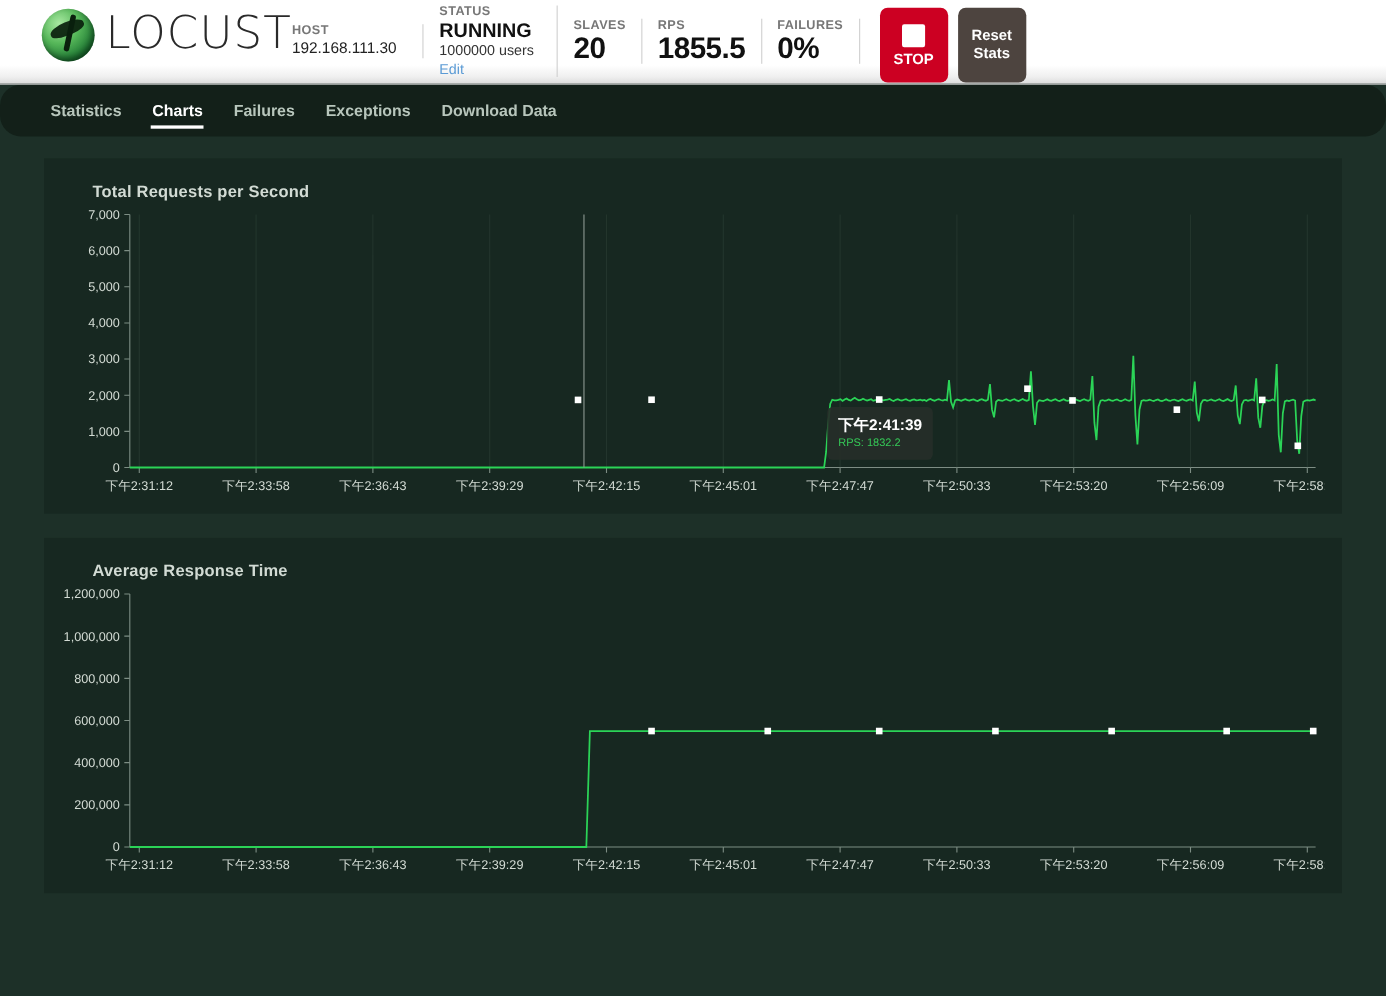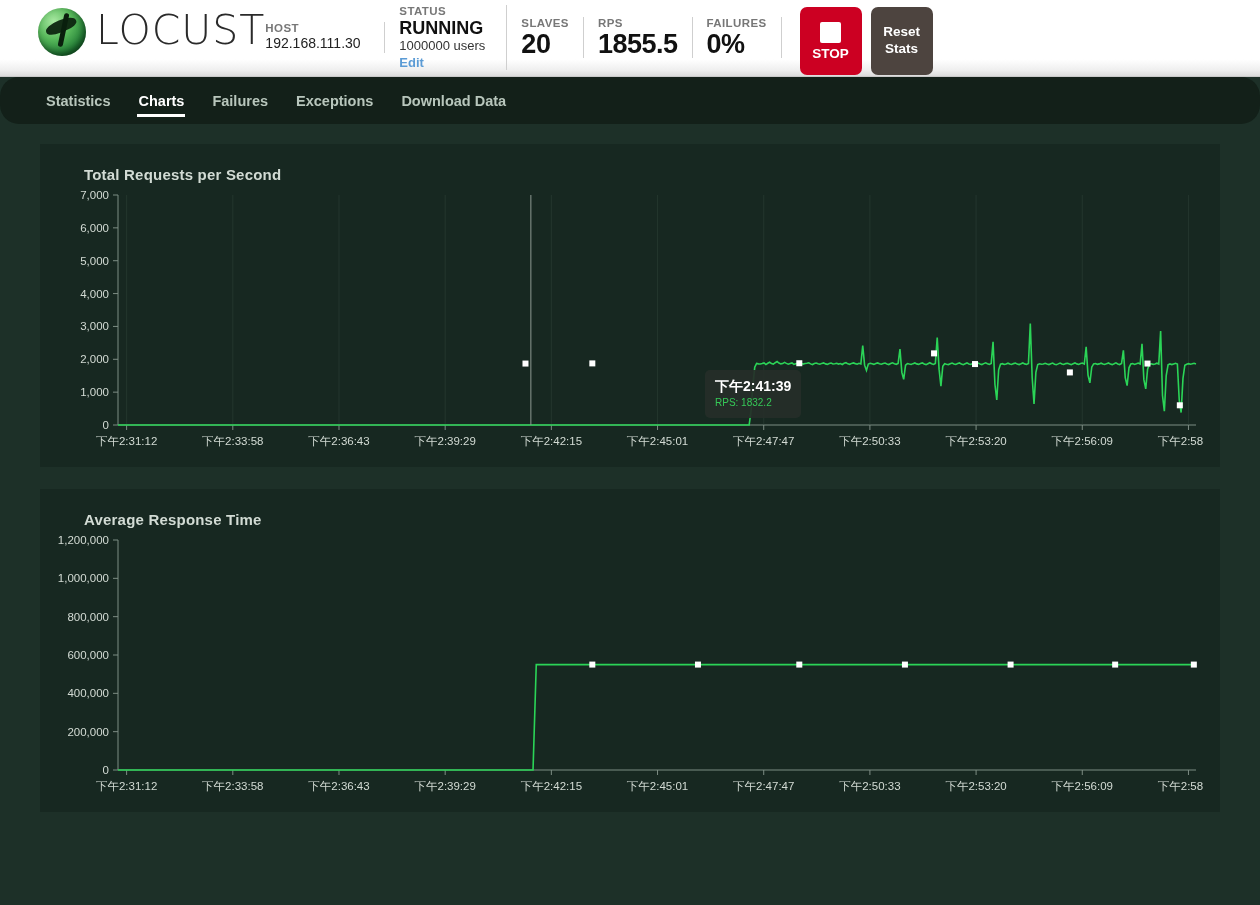--- a/index.html
+++ b/index.html
@@ -58,21 +58,21 @@
     border-right: 1px solid #cfcfcf;
   }
   .stat .lbl {
     font-size: 11.5px; color: #777; letter-spacing: .4px;
     font-weight: bold; margin-bottom: 1px;
   }
   .stat .val-plain { font-size: 14px; color: #222; line-height: 1.25; }
   .stat .val-big { font-size: 27px; color: #111; font-weight: bold; line-height: 1.05; letter-spacing: -.5px; }
   .stat .val-status { font-size: 18px; color: #111; font-weight: bold; line-height: 1.15; }
   .stat .sub { font-size: 13px; color: #333; line-height: 1.3; }
-  .stat .editlink { font-size: 13px; color: #5b9bd5; text-decoration: none; cursor: pointer; font-weight: bold; }
+  .stat .editlink { font-size: 13px; color: #5b9bd5; text-decoration: none; cursor: pointer; }
   .stat.host { padding-left: 0; min-width: 120px; }
   .stat.status { min-width: 122px; }
   .stat.failures { border-right: 1px solid #cfcfcf; min-width: 82px; }
 
   .btns { display: flex; gap: 9px; padding: 6px 14px 0 18px; }
   .btn {
     width: 62px; height: 68px; border-radius: 7px; border: none;
     cursor: pointer; display: flex; flex-direction: column;
     align-items: center; justify-content: center;
     color: #fff; font-weight: bold; font-size: 13.5px;
@@ -250,21 +250,21 @@
           <line x1="474.874" y1="8" x2="474.874" y2="238" class="crosshair"></line>
           <rect x="466.484" y="173.55714285714288" width="6" height="6" class="pt"></rect>
           <rect x="533.3199999999999" y="173.39285714285714" width="6" height="6" class="pt"></rect>
           <rect x="740.296" y="173.22857142857143" width="6" height="6" class="pt"></rect>
           <rect x="875.046" y="163.37142857142857" width="6" height="6" class="pt"></rect>
           <rect x="916.01" y="174.05" width="6" height="6" class="pt"></rect>
           <rect x="1010.874" y="182.42857142857144" width="6" height="6" class="pt"></rect>
           <rect x="1088.49" y="173.55714285714288" width="6" height="6" class="pt"></rect>
           <rect x="1120.83" y="215.28571428571428" width="6" height="6" class="pt"></rect>
         </svg>
-      <div class="tooltip" id="tip-rps" style="left: 649px; top: 183px;">
+      <div class="tooltip" id="tip-rps" style="left: 696px; top: 183px;">
         <div class="t-time">下午2:41:39</div>
         <div class="t-val">RPS: 1832.2</div>
       </div>
     </div>
   </div>
 
   <div class="panel">
     <h2>Average Response Time</h2>
     <div class="plot">
       <svg id="svg-art" width="1148" height="270">

